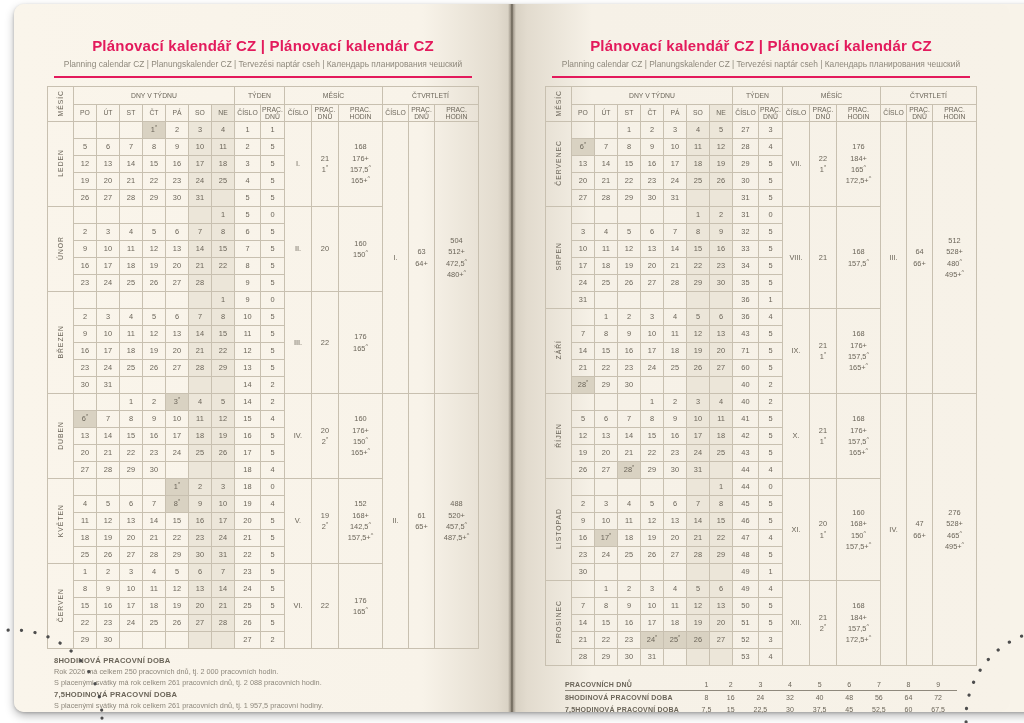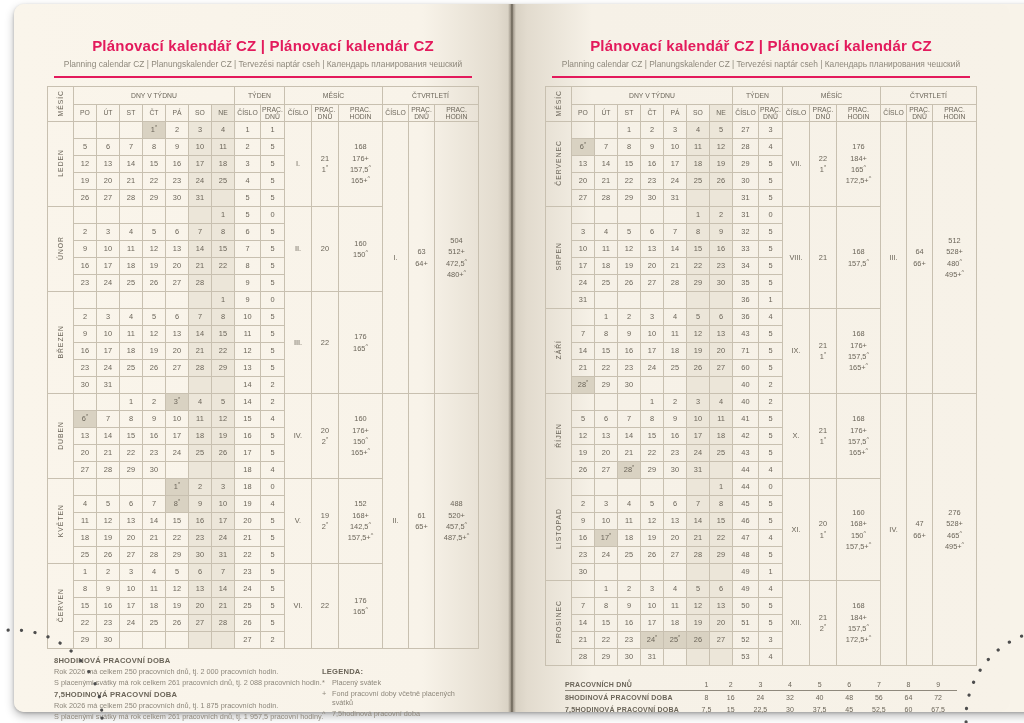--- a/index.html
+++ b/index.html
@@ -561,37 +561,21 @@
               <td class="wc">2</td>
             </tr>
           </tbody>
         </table>
       <div class="foot">
         <div>
           <div class="fh">8HODINOVÁ PRACOVNÍ DOBA</div>
           <div class="fl">Rok 2026 má celkem 250 pracovních dnů, tj. 2 000 pracovních hodin.</div>
           <div class="fl">S placenými svátky má rok celkem 261 pracovních dnů, tj. 2 088 pracovních hodin.</div>
           <div class="fh">7,5HODINOVÁ PRACOVNÍ DOBA</div>
-          <div class="fl">Rok 2026 má celkem 250 pracovních dnů, tj. 1 875 pracovních hodin.</div>
           <div class="fl">S placenými svátky má rok celkem 261 pracovních dnů, tj. 1 957,5 pracovní hodiny.</div>
-        </div>
-        <div class="legend">
-          <div class="fh">LEGENDA:</div>
-          <div class="li">
-            <span class="sym">*</span>
-            <span>Placený svátek</span>
-          </div>
-          <div class="li">
-            <span class="sym">+</span>
-            <span>Fond pracovní doby včetně placených svátků</span>
-          </div>
-          <div class="li">
-            <span class="sym">^</span>
-            <span>7,5hodinová pracovní doba</span>
-          </div>
         </div>
       </div>
 
     </div>
   </div>
 
   <div class="page page-right">
     <div class="page-inner">
       <div class="title">Plánovací kalendář CZ | Plánovací kalendár CZ</div>
       <div class="subtitle">Planning calendar CZ | Planungskalender CZ | Tervezési naptár cseh | Календарь планирования чешский</div>

